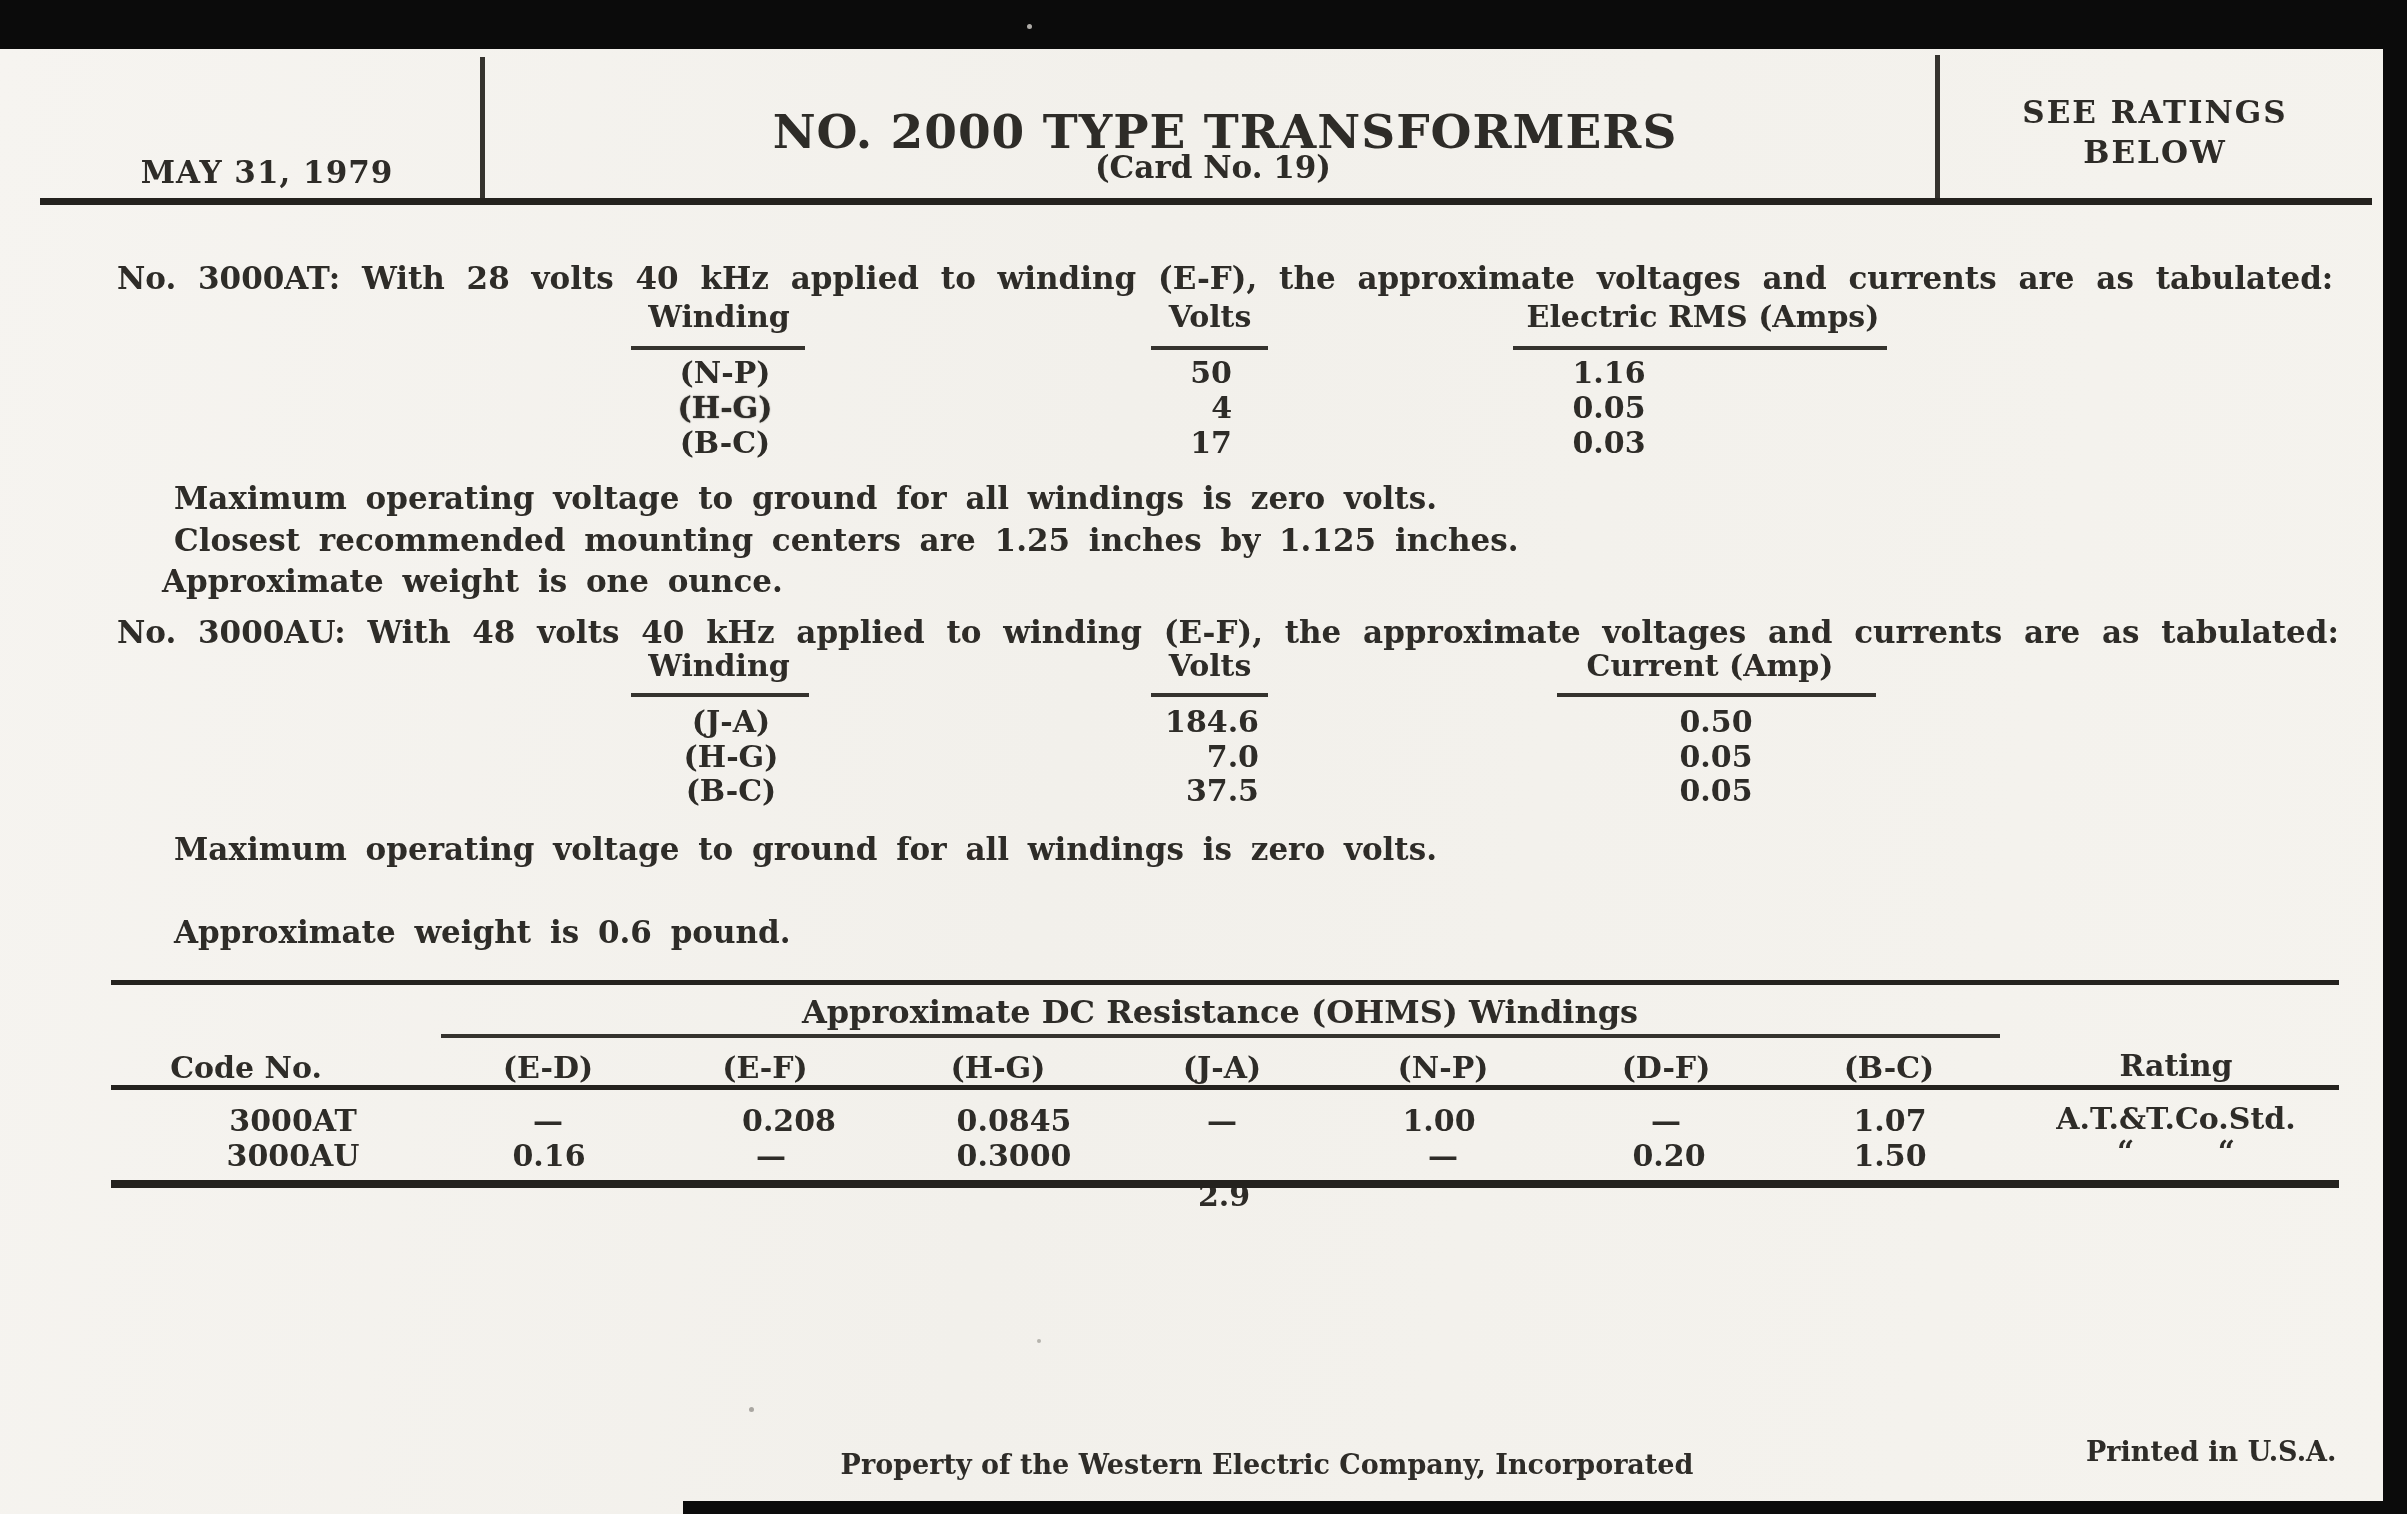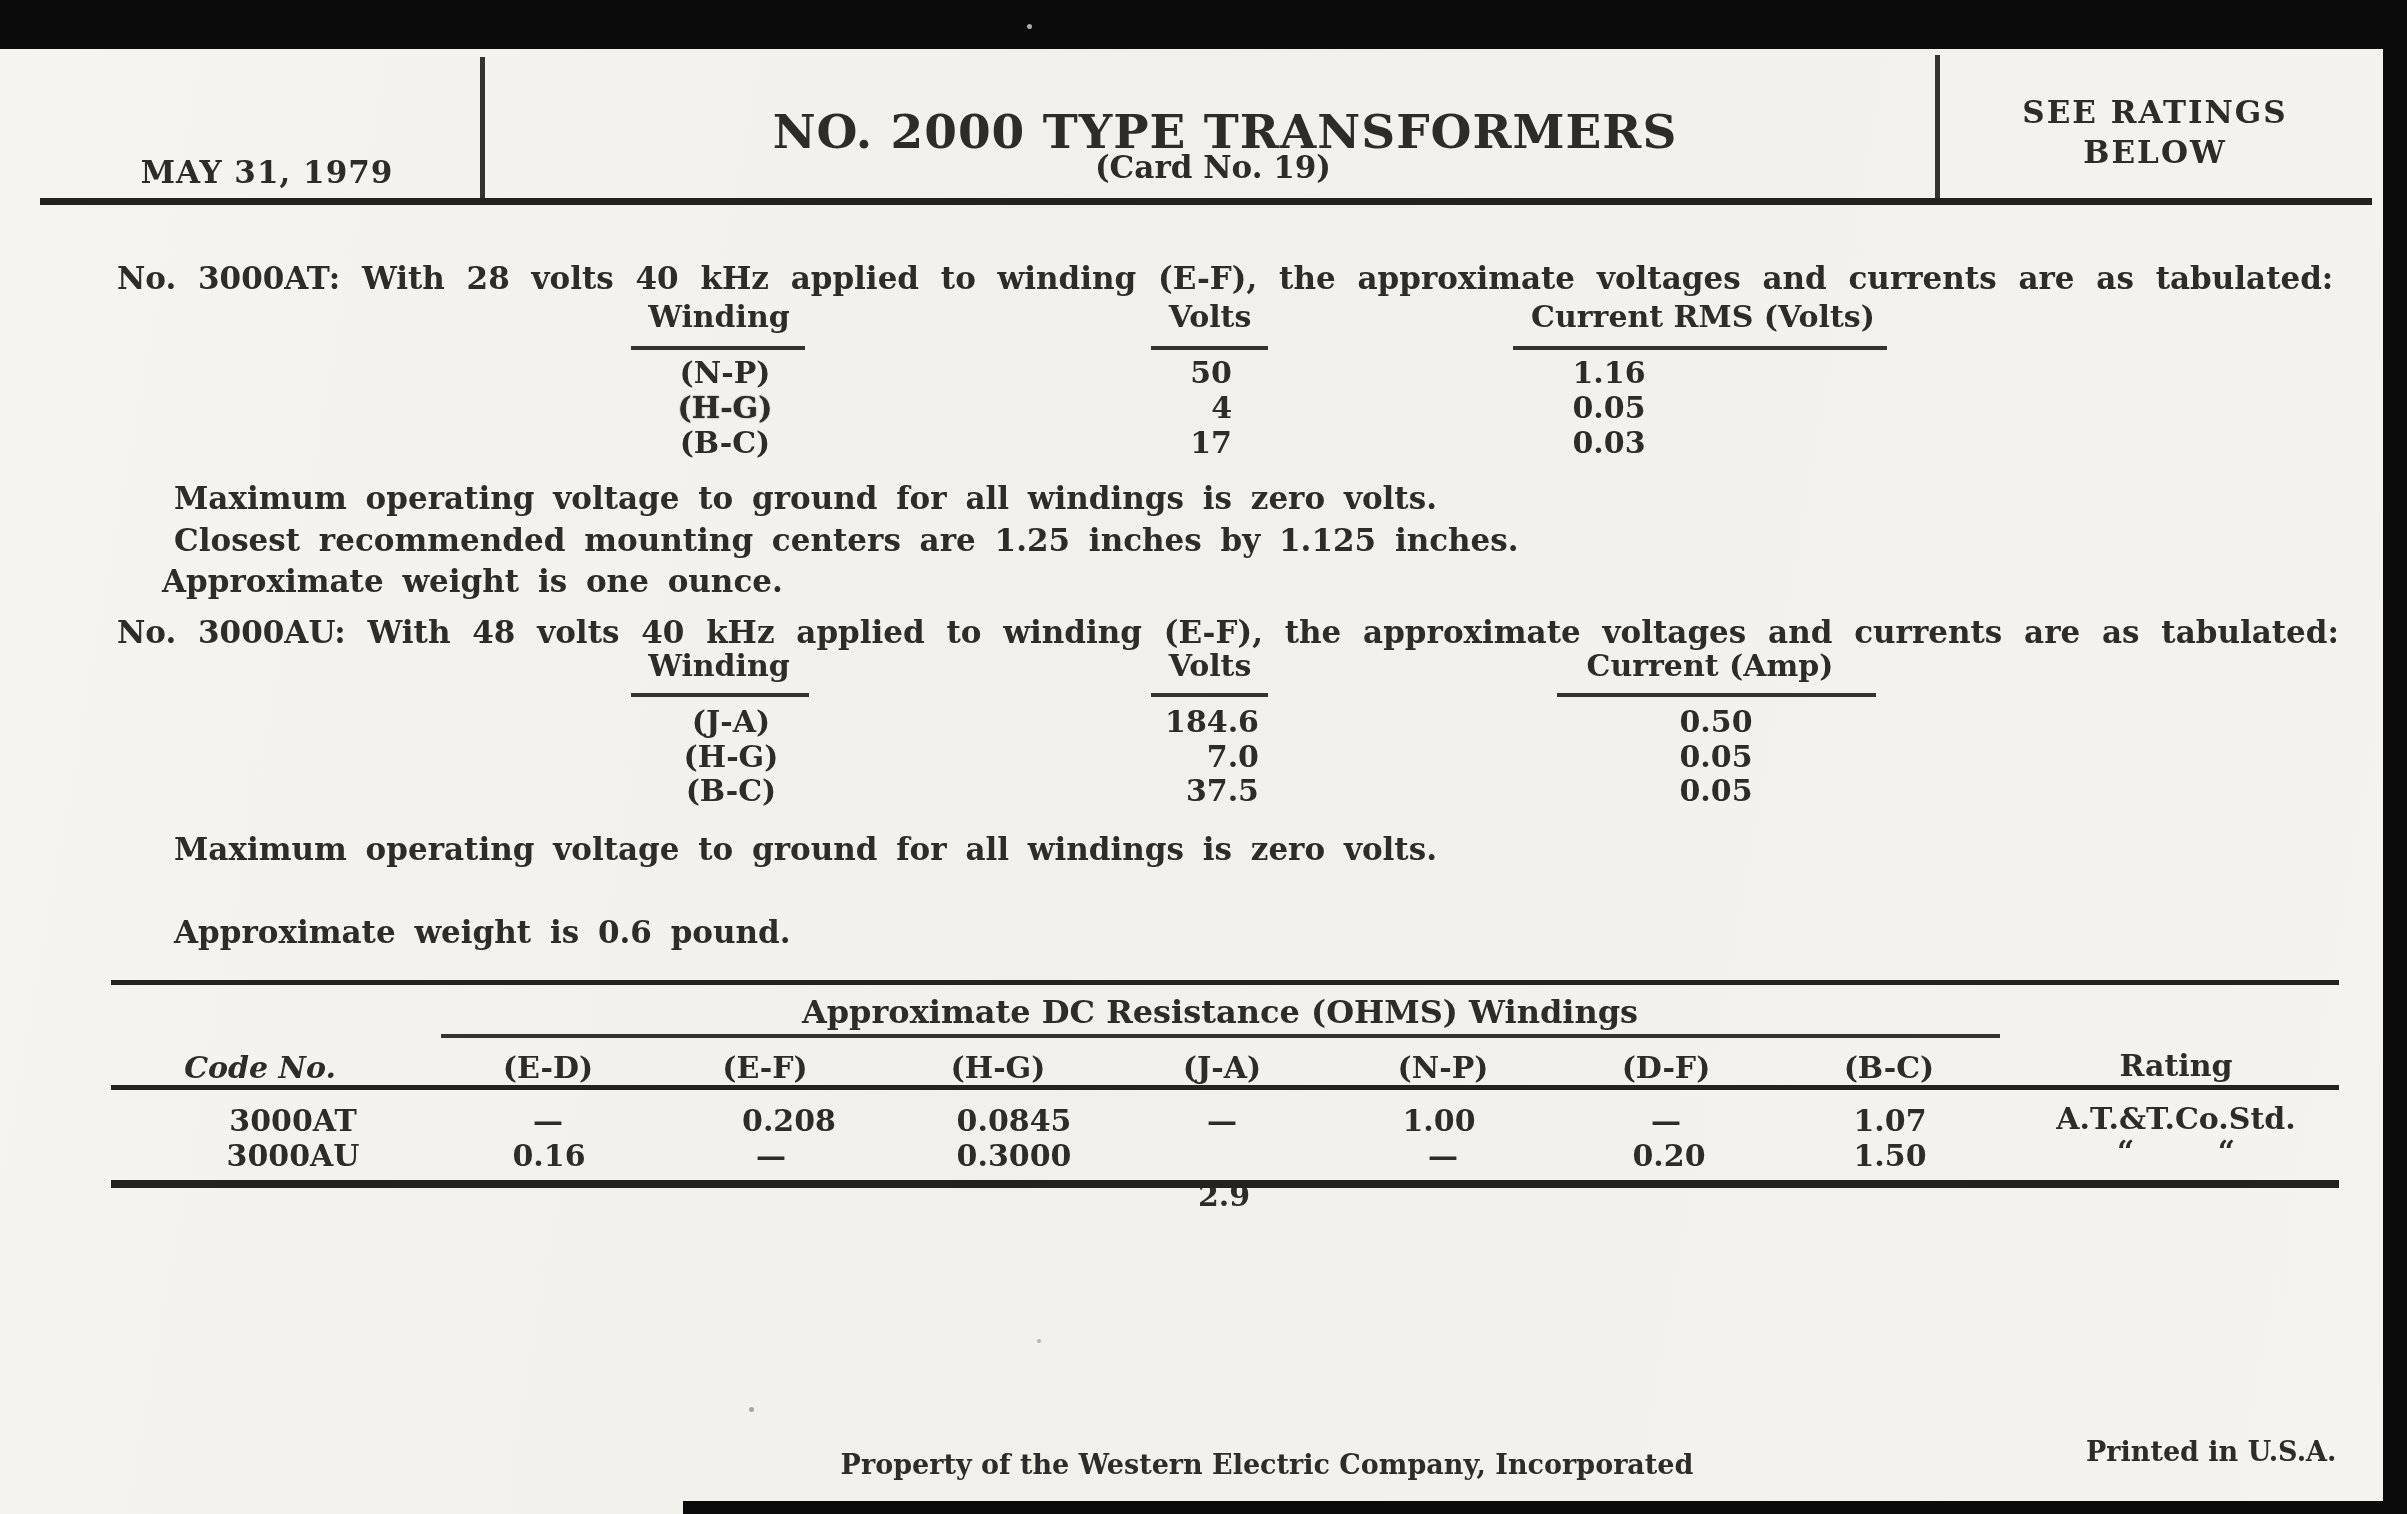--- a/index.html
+++ b/index.html
@@ -53,21 +53,21 @@
   <div class="txt fs31 c ratings" style="left:2155px;top:92px;">
     <span style="display:block;">SEE RATINGS</span>
     <span style="display:block;">BELOW</span>
   </div>
   <div class="rule-heavy" style="left:40px;top:198px;width:2332px;height:7px;"></div>
 
   <div class="txt fs31 ws11" style="left:117px;top:261px;">No. 3000AT: With 28 volts 40 kHz applied to winding (E-F), the approximate voltages and currents are as tabulated:</div>
 
   <div class="txt fs30 c" style="left:719px;top:300px;">Winding</div>
   <div class="txt fs30 c" style="left:1210px;top:300px;">Volts</div>
-  <div class="txt fs30 c" style="left:1703px;top:300px;">Current RMS (Volts)</div>
+  <div class="txt fs30 c" style="left:1703px;top:300px;">Electric RMS (Amps)</div>
   <div class="rule" style="left:631px;top:346px;width:174px;height:4px;"></div>
   <div class="rule" style="left:1151px;top:346px;width:117px;height:4px;"></div>
   <div class="rule" style="left:1513px;top:346px;width:374px;height:4px;"></div>
 
   <div class="txt fs30 c" style="left:725px;top:356px;">(N-P)</div>
   <div class="txt fs30 r" style="left:1054px;top:356px;width:178px;">50</div>
   <div class="txt fs30 c" style="left:1609px;top:356px;">1.16</div>
   <div class="txt fs30 c smudge" style="left:725px;top:391px;">(H-G)</div>
   <div class="txt fs30 r" style="left:1054px;top:391px;width:178px;">4</div>
   <div class="txt fs30 c" style="left:1609px;top:391px;">0.05</div>
@@ -98,21 +98,21 @@
   <div class="txt fs30 r" style="left:1081px;top:774px;width:178px;">37.5</div>
   <div class="txt fs30 c" style="left:1716px;top:774px;">0.05</div>
 
   <div class="txt fs31 ws8" style="left:174px;top:832px;">Maximum operating voltage to ground for all windings is zero volts.</div>
   <div class="txt fs31 ws8" style="left:174px;top:915px;">Approximate weight is 0.6 pound.</div>
 
   <div class="rule-heavy" style="left:111px;top:980px;width:2228px;height:5px;"></div>
   <div class="txt fs32 c" style="left:1220px;top:994px;">Approximate DC Resistance (OHMS) Windings</div>
   <div class="rule" style="left:441px;top:1034px;width:1559px;height:4px;"></div>
 
-  <div class="txt fs30 c" style="left:260px;top:1051px;font-style:italic;">Code No.</div>
+  <div class="txt fs30 c" style="left:246px;top:1051px;">Code No.</div>
   <div class="txt fs30 c" style="left:548px;top:1051px;">(E-D)</div>
   <div class="txt fs30 c" style="left:765px;top:1051px;">(E-F)</div>
   <div class="txt fs30 c" style="left:998px;top:1051px;">(H-G)</div>
   <div class="txt fs30 c" style="left:1222px;top:1051px;">(J-A)</div>
   <div class="txt fs30 c" style="left:1443px;top:1051px;">(N-P)</div>
   <div class="txt fs30 c" style="left:1666px;top:1051px;">(D-F)</div>
   <div class="txt fs30 c" style="left:1889px;top:1051px;">(B-C)</div>
   <div class="txt fs30 c" style="left:2176px;top:1049px;">Rating</div>
   <div class="rule-heavy" style="left:111px;top:1085px;width:2228px;height:5px;"></div>
 

